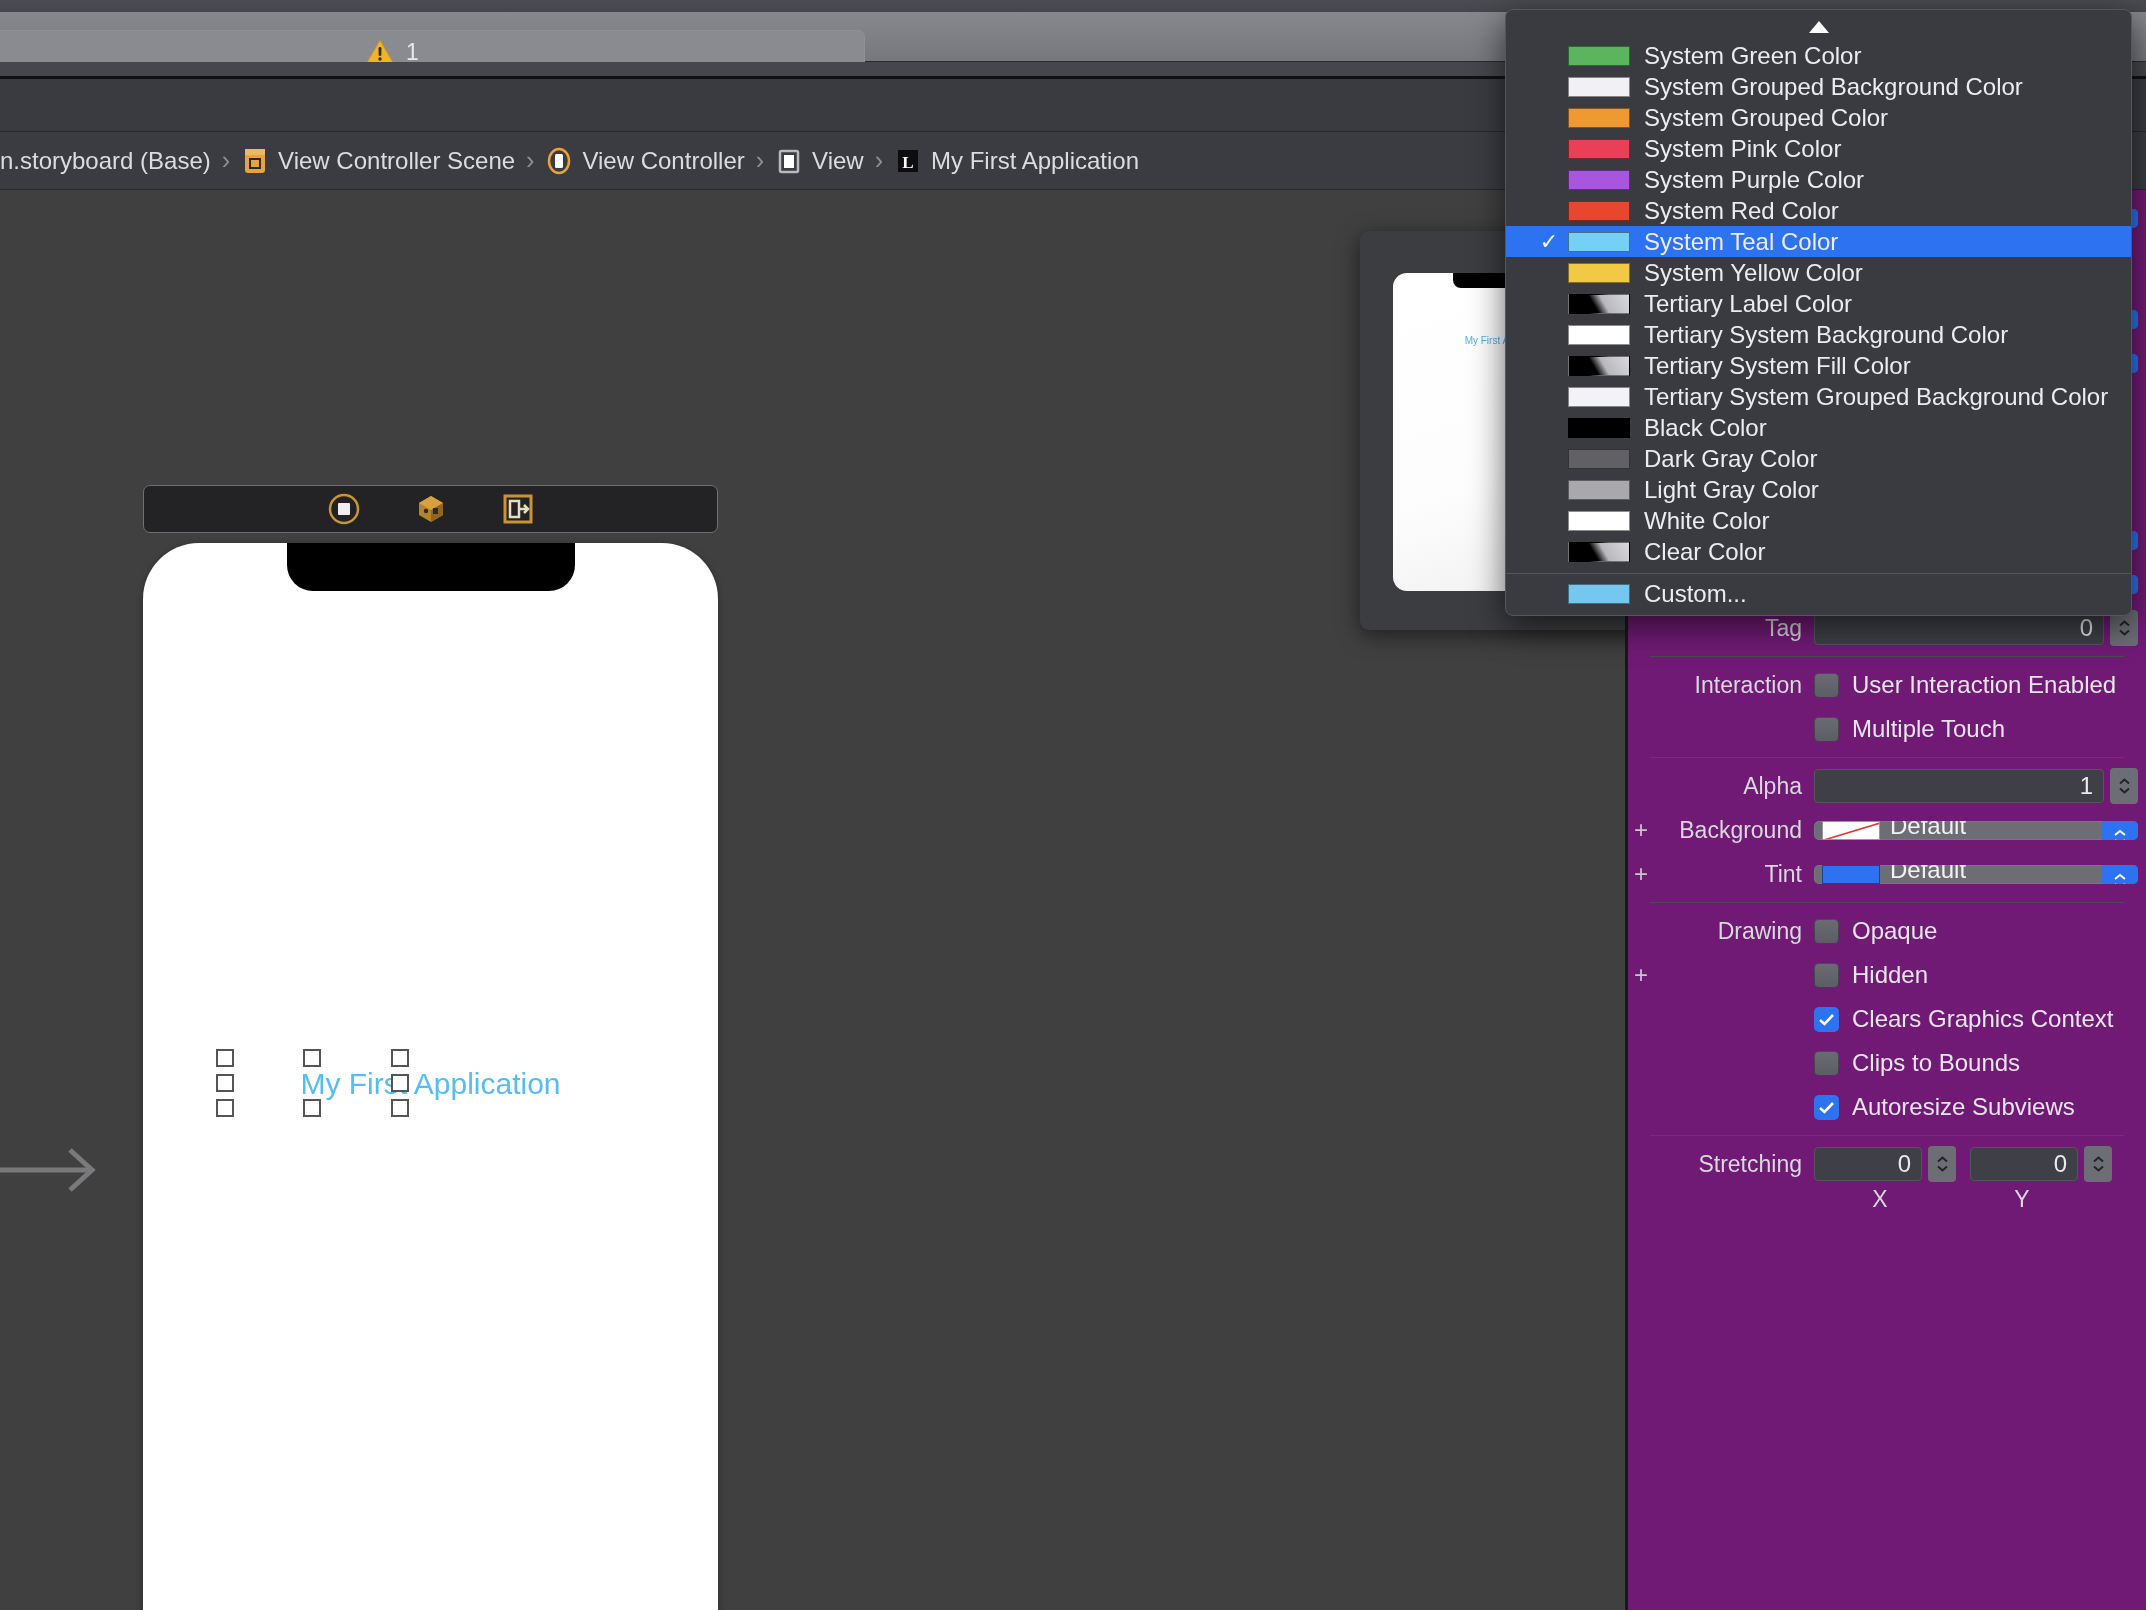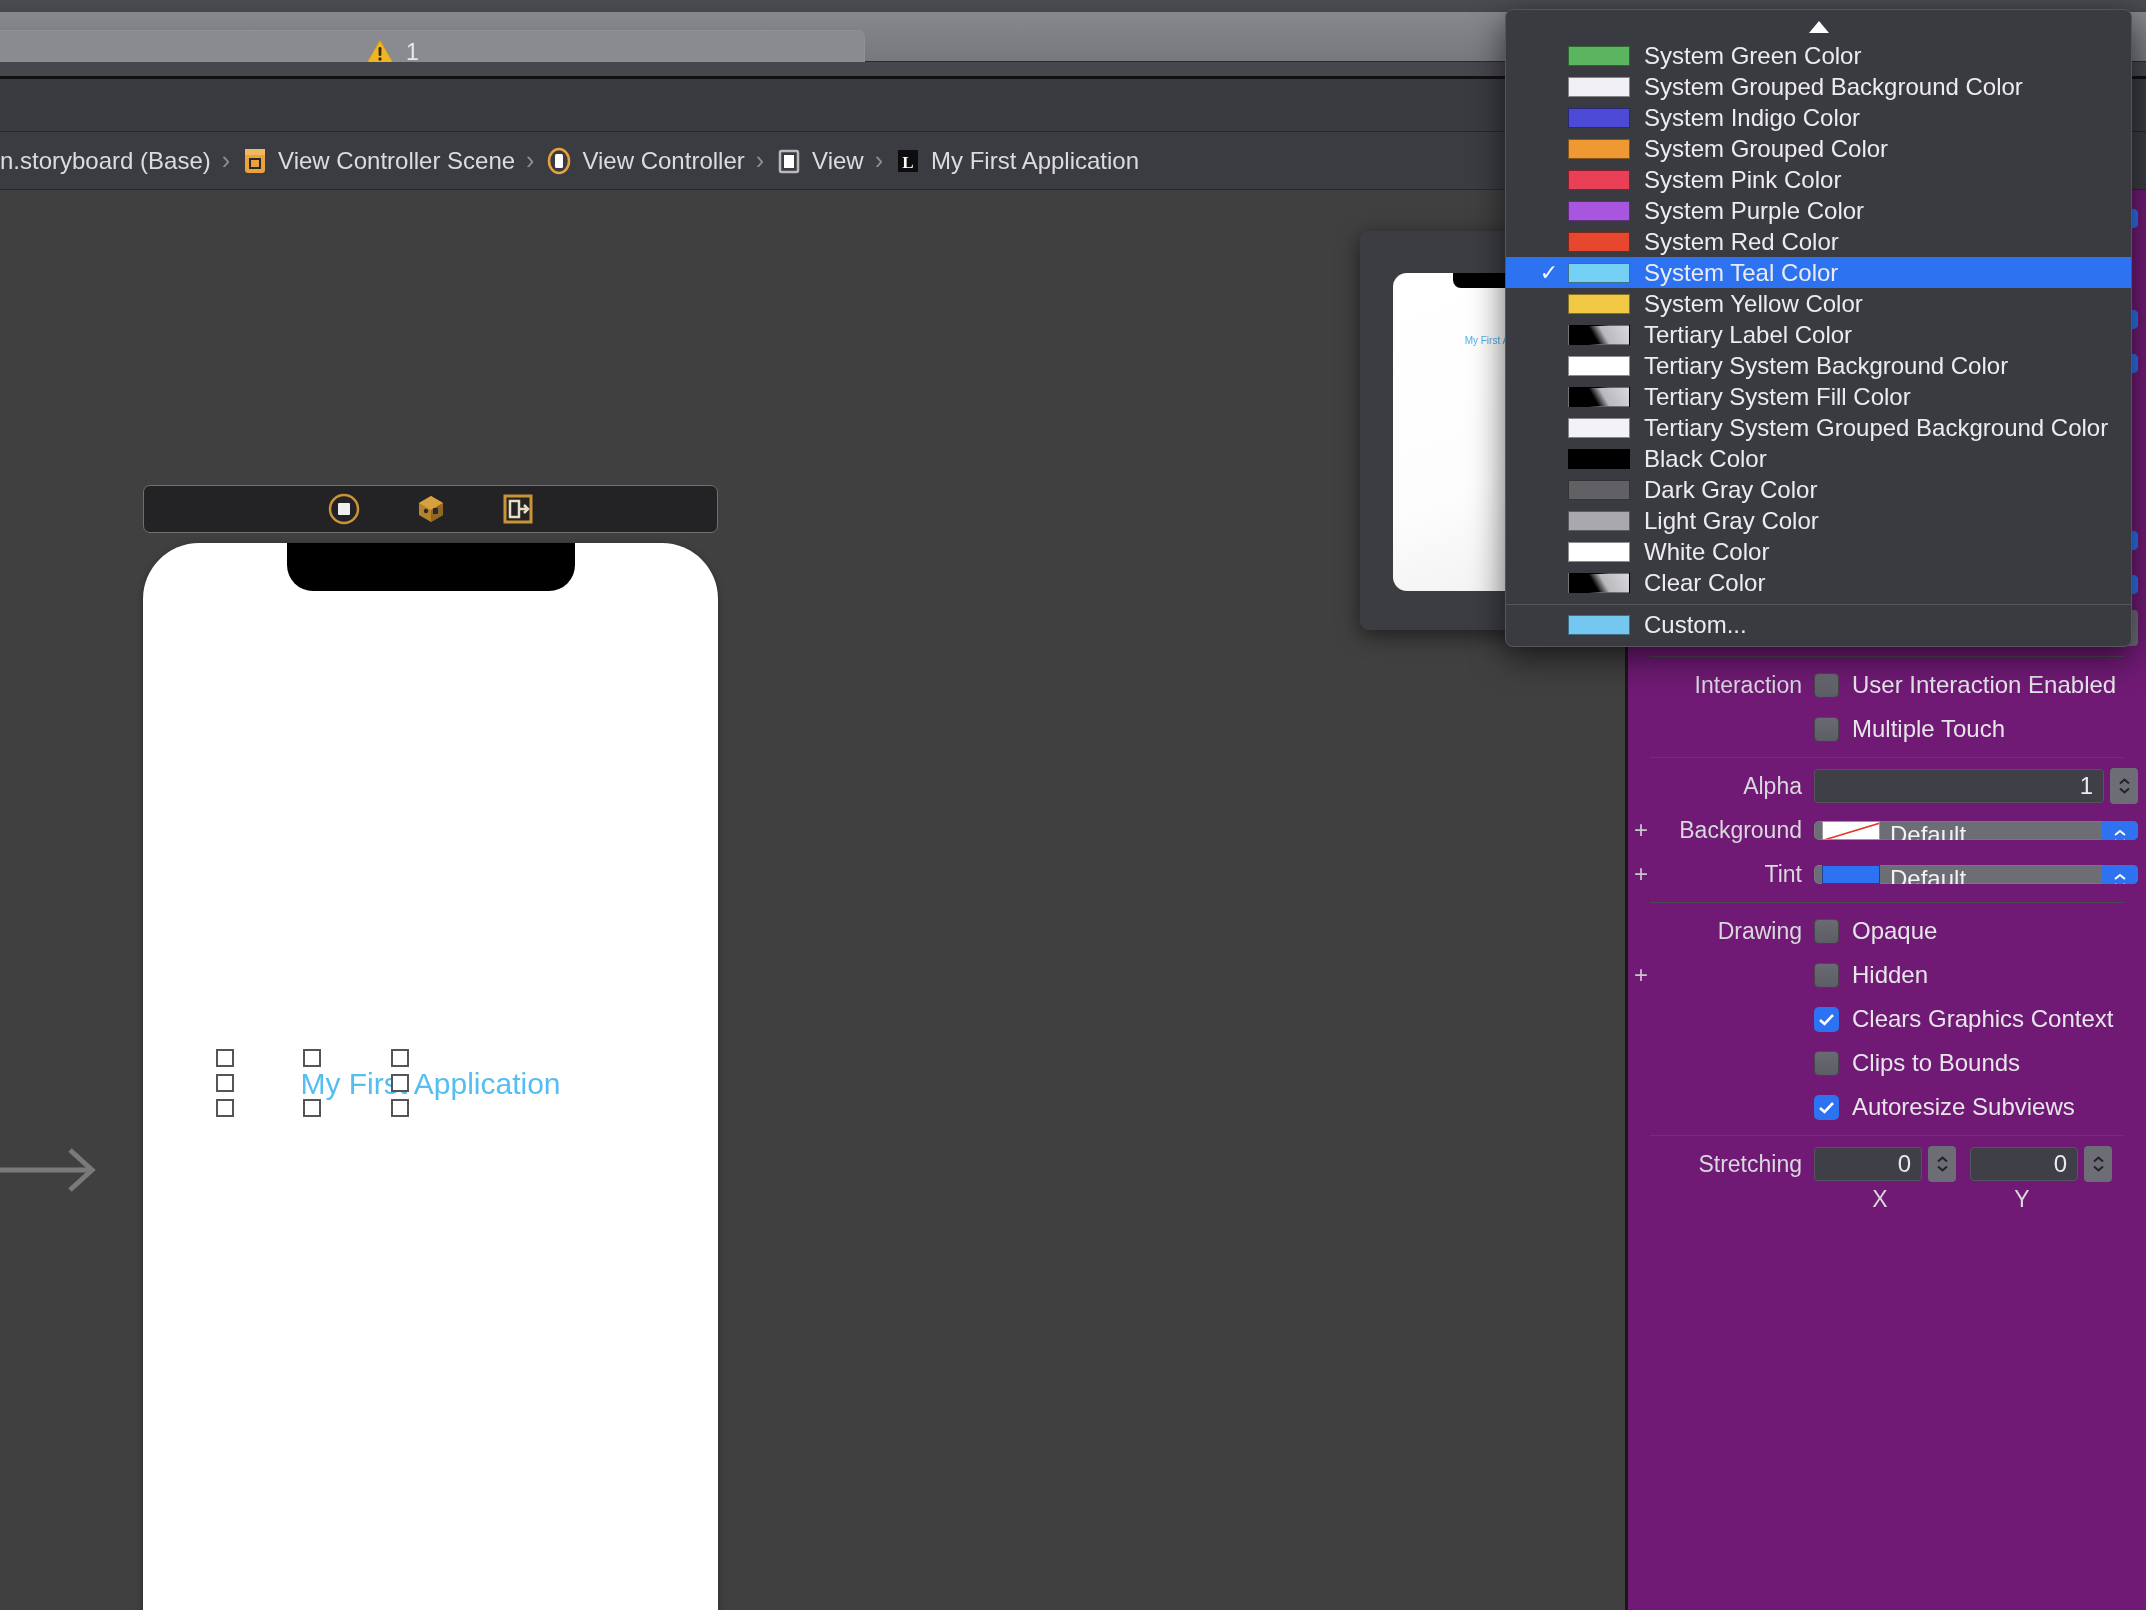--- a/index.html
+++ b/index.html
@@ -141,21 +141,21 @@
     overflow: hidden;
   }
   .row { display: flex; align-items: center; height: 44px; padding-right: 8px; }
   .plus-col { width: 26px; flex: 0 0 26px; text-align: center; color: #c7c7cc; font-size: 24px; }
   .lbl { flex: 0 0 auto; text-align: right; color: #d8d8dd; padding-right: 12px; }
   .lbl.w160 { width: 160px; }
   .grow { flex: 1 1 auto; }
 
   .popup-btn {
     flex: 1 1 auto; height: 19px; background: #6d6e75;
-    border-radius: 5px; display: flex; align-items: flex-start;
+    border-radius: 5px; display: flex; align-items: flex-end;
     position: relative; overflow: hidden;
     box-shadow: inset 0 0 0 1px rgba(255,255,255,0.07);
   }
   .popup-btn .pb-swatch { width: 58px; height: 19px; margin: 0 10px 0 8px; flex: 0 0 58px; border: 1px solid rgba(0,0,0,0.4); }
   .popup-btn .pb-text { color: #f2f2f5; font-size: 24px; }
   .stepper-blue {
     position: absolute; right: 0; top: 0; width: 36px; height: 34px;
     background: #2d72f0; display: flex; flex-direction: column;
     align-items: center; justify-content: center; gap: 1px;
   }
@@ -620,25 +620,20 @@
           <span class="swatch" style="background: rgb(90, 181, 94);"></span>
           <span>System Green Color</span>
         </div>
         <div class="menu-item">
           <span class="check-col"></span>
           <span class="swatch" style="background: rgb(240, 240, 245);"></span>
           <span>System Grouped Background Color</span>
         </div>
         <div class="menu-item">
           <span class="check-col"></span>
-          <span class="swatch" style="background: rgb(77, 74, 216);"></span>
-          <span>System Indigo Color</span>
-        </div>
-        <div class="menu-item">
-          <span class="check-col"></span>
           <span class="swatch" style="background: rgb(239, 153, 51);"></span>
           <span>System Grouped Color</span>
         </div>
         <div class="menu-item">
           <span class="check-col"></span>
           <span class="swatch" style="background: rgb(233, 64, 87);"></span>
           <span>System Pink Color</span>
         </div>
         <div class="menu-item">
           <span class="check-col"></span>

